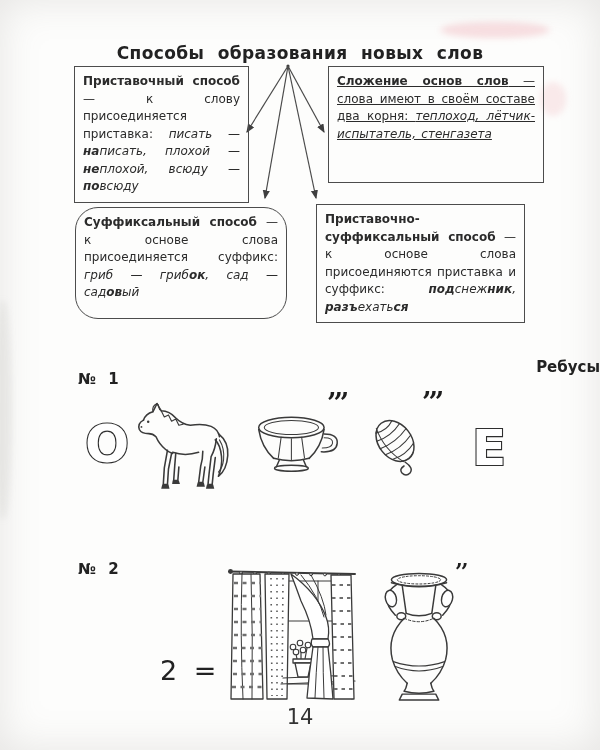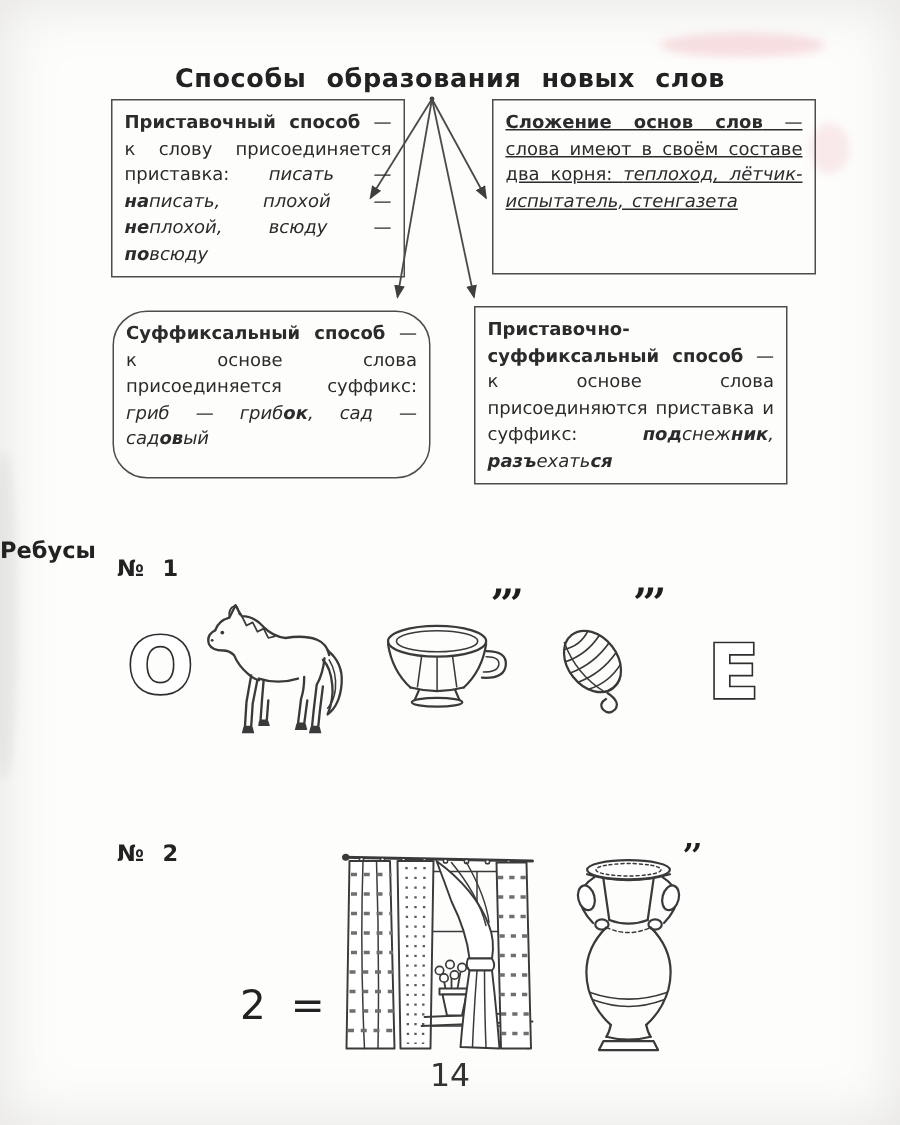--- a/index.html
+++ b/index.html
@@ -22,29 +22,29 @@
   }
 
   .mbox{
     position:absolute;border:1.4px solid #4c4c4c;background:transparent;
     padding:6px 8px;box-sizing:border-box;
     font-size:12px;line-height:17.5px;text-align:justify;word-spacing:1.5px;color:#2b2b2b;
   }
   .mbox .b{font-weight:bold;}
   .mbox .i{font-style:italic;}
   .mbox .ib{font-style:italic;font-weight:bold;}
-  #box-prefix{left:74px;top:66px;width:196px;min-height:118px;}
+  #box-prefix{left:74px;top:66px;width:175px;min-height:118px;}
   #box-stems{left:328px;top:66px;width:216px;min-height:117px;text-decoration:underline;}
   #box-suffix{left:75px;top:207px;width:212px;min-height:112px;border-radius:23px;}
   #box-prefix-suffix{left:316px;top:204px;width:209px;min-height:118px;}
 
   .arrows-svg{position:absolute;left:0;top:0;pointer-events:none;}
 
   .section-heading{
-    position:absolute;left:0;top:346px;width:600px;text-align:left;
+    position:absolute;left:0;top:346px;width:600px;text-align:right;
     font-size:15px;font-weight:bold;color:#222;
   }
   .rebus-label{position:absolute;font-size:15px;font-weight:bold;word-spacing:7px;color:#222;}
   #rebus1-label{left:78px;top:370px;}
   #rebus2-label{left:78px;top:560px;}
 
   .art{position:absolute;}
   #letter-o{left:86px;top:416px;}
   #horse{left:130px;top:391px;}
   #cup{left:254px;top:411px;}

